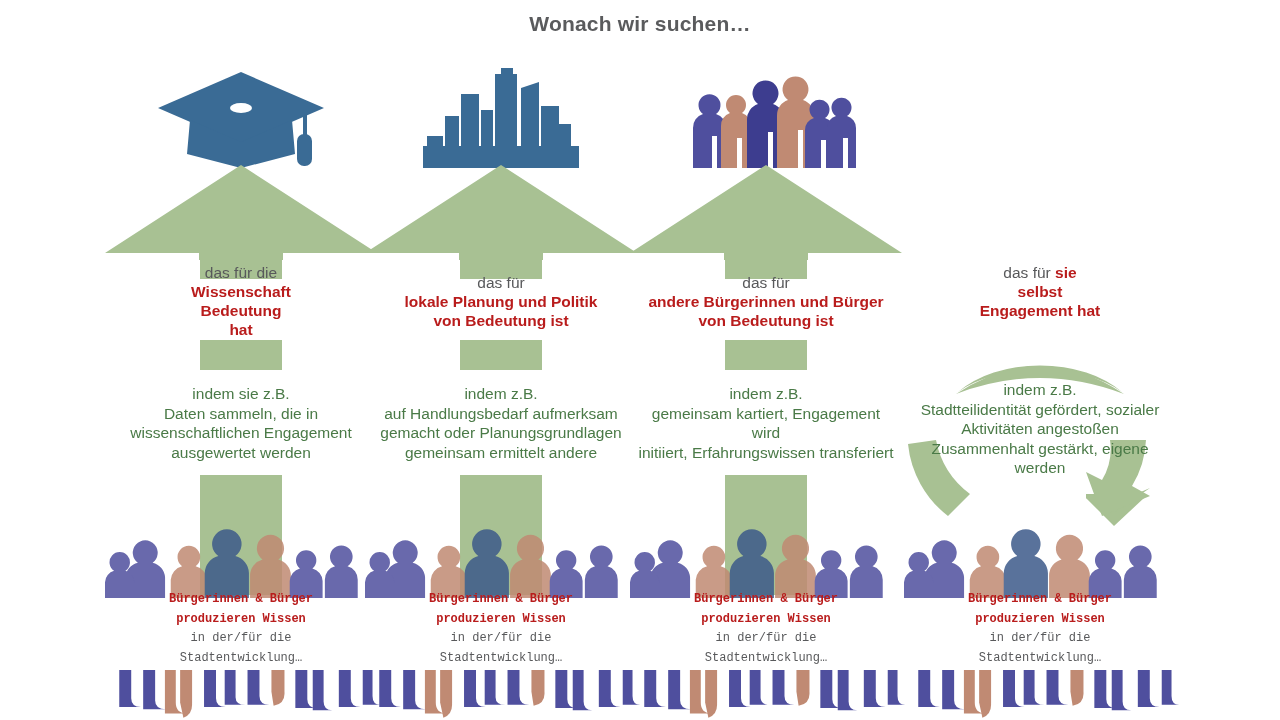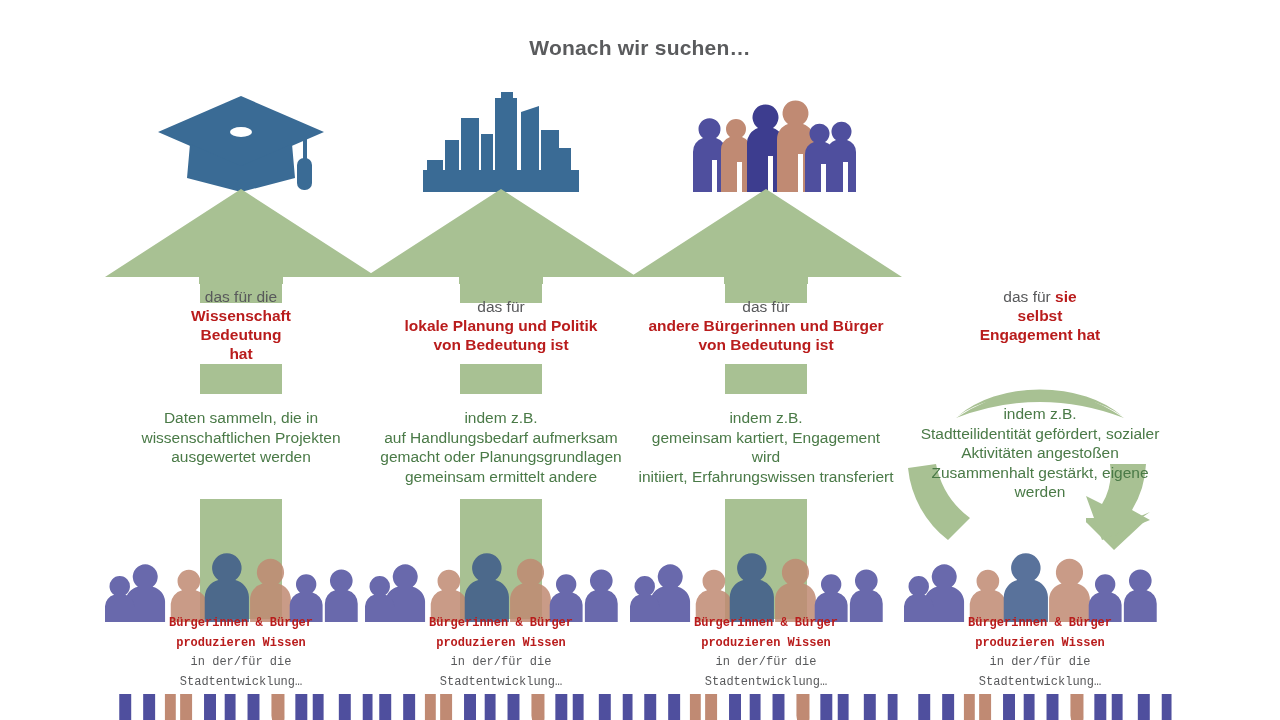--- a/index.html
+++ b/index.html
@@ -2,21 +2,21 @@
 <html><head>
 <meta charset="utf-8">
 <style>
   * { box-sizing: border-box; margin: 0; padding: 0; }
   html, body {
     width: 1280px; height: 720px;
     background: #ffffff;
     font-family: "Liberation Sans", sans-serif;
     overflow: hidden;
   }
-  #stage { position: relative; width: 1280px; height: 640px; background:#fff;margin-top:24px; }
+  #stage { position: relative; width: 1280px; height: 640px; background:#fff; }
 
   #page-title {
     position: absolute; top: 12px; left: 0; width: 1280px;
     text-align: center;
     font-size: 21px; font-weight: bold; color: #5a5b5d;
     letter-spacing: .2px;
   }
 
   .col { position: absolute; top: 0; height: 720px; }
   .col-0 { left: 105px;  width: 272px; }
@@ -111,22 +111,23 @@
     </div>
 
     <div class="block-why" style="top:263px">
       <div class="gray">das für die</div>
       <div class="grn">Wissenschaft</div>
       <div class="grn">Bedeutung</div>
       <div class="grn">hat</div>
     </div>
 
     <div class="block-how" style="top:384px">
+      <div>indem sie z.B.</div>
       <div>Daten sammeln, die in</div>
-      <div>wissenschaftlichen Projekten</div>
+      <div>wissenschaftlichen Engagement</div>
       <div>ausgewertet werden</div>
     </div>
 
     <div class="crowd-wrap">
       <svg width="272" height="68" viewBox="0 0 240 60">
         <g opacity="0.85">
           <path d="M18,60 v-18 a14,14 0 0 1 11,-13 a11,11 0 1 1 13,0 a14,14 0 0 1 11,13 V60 Z" fill="#4f4f9e"></path>
           <path d="M58,60 v-16 a13,13 0 0 1 10,-12 a10,10 0 1 1 12,0 a13,13 0 0 1 10,12 V60 Z" fill="#c08a73"></path>
           <path d="M88,60 v-22 a16,16 0 0 1 12,-15 a13,13 0 1 1 15,0 a16,16 0 0 1 12,15 V60 Z" fill="#3d5a8a"></path>
           <path d="M128,60 v-20 a15,15 0 0 1 11,-14 a12,12 0 1 1 14,0 a15,15 0 0 1 11,14 V60 Z" fill="#c08a73"></path>

